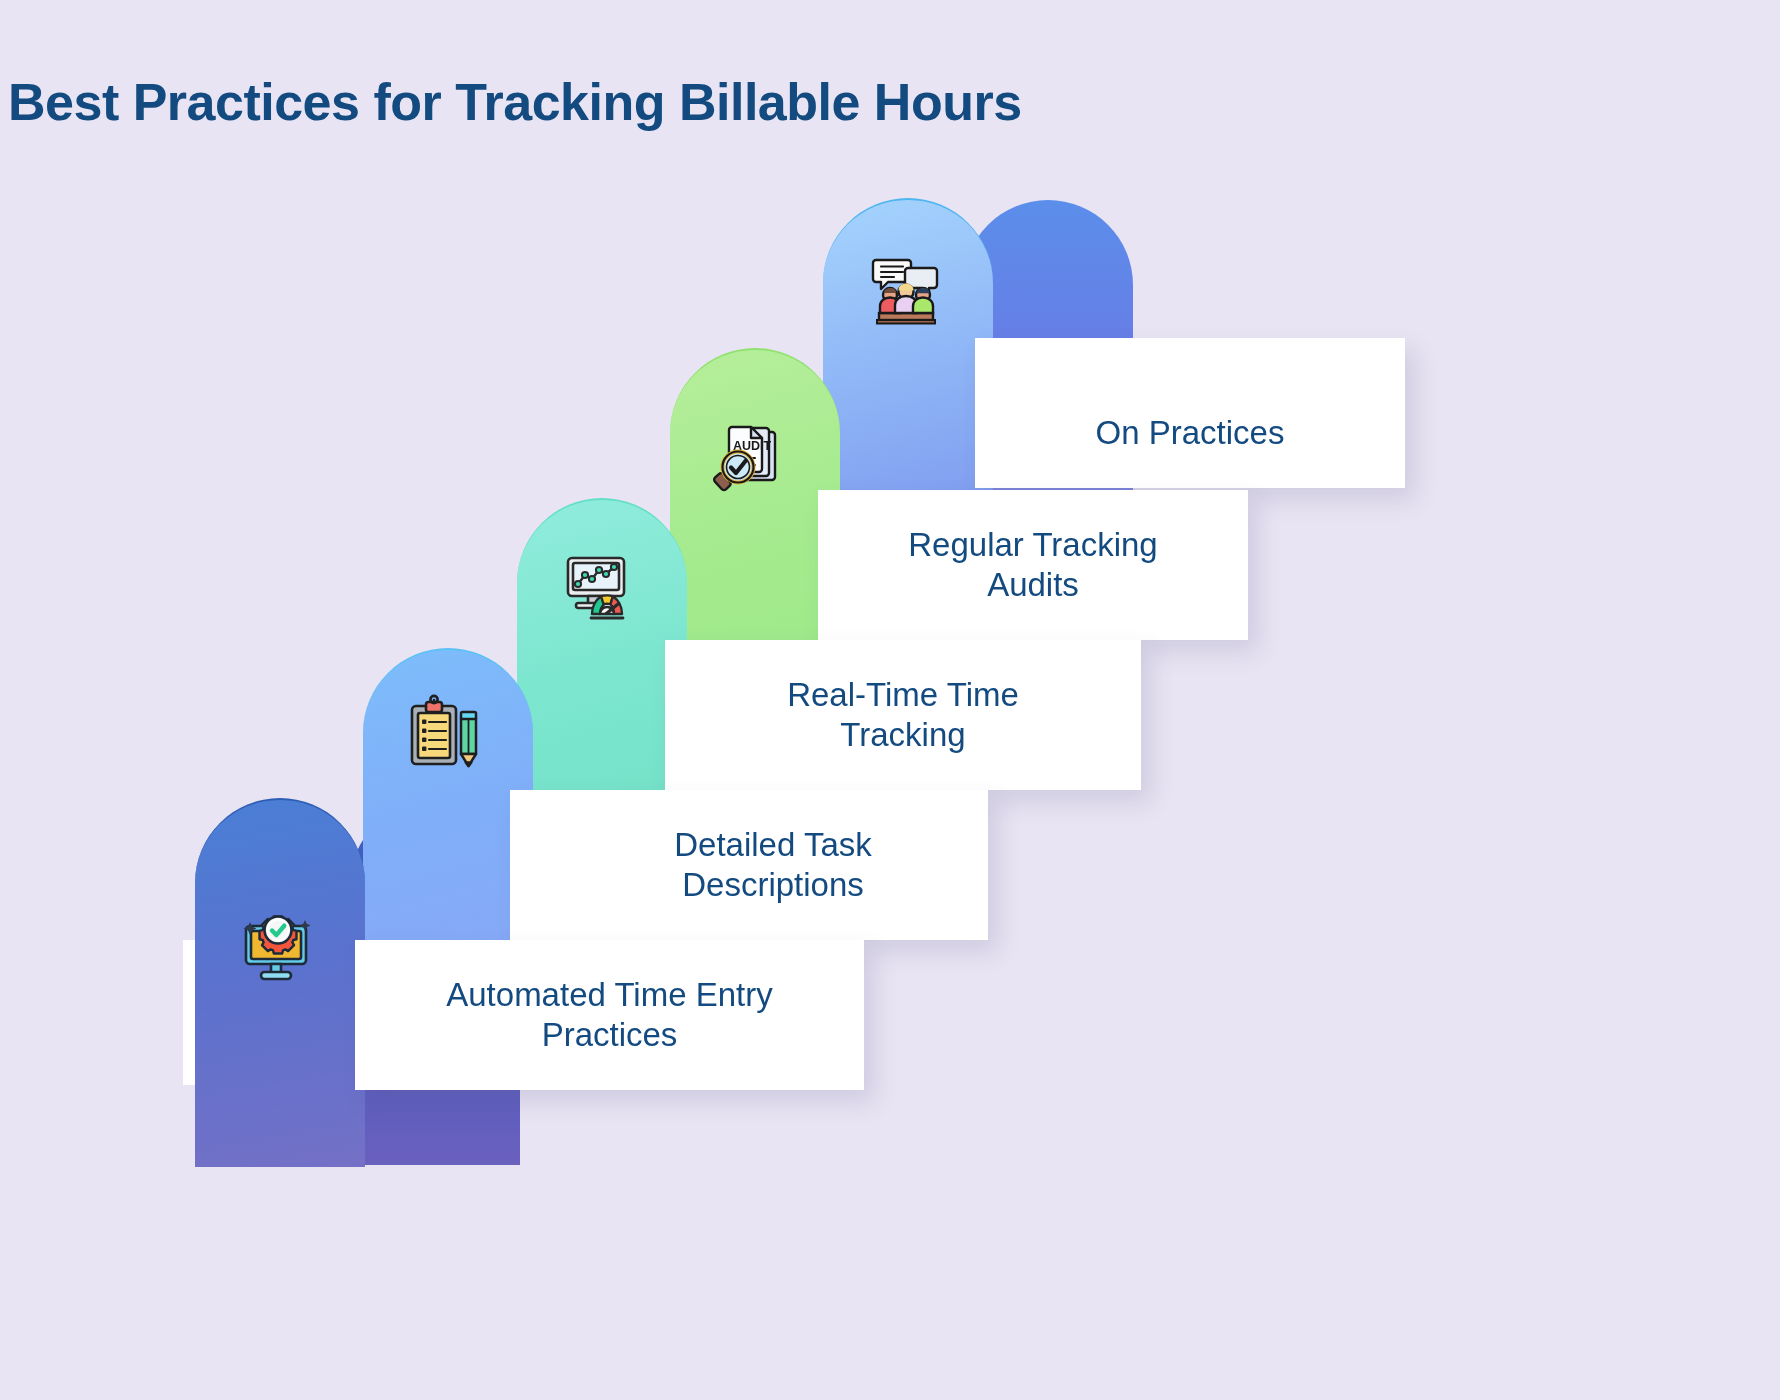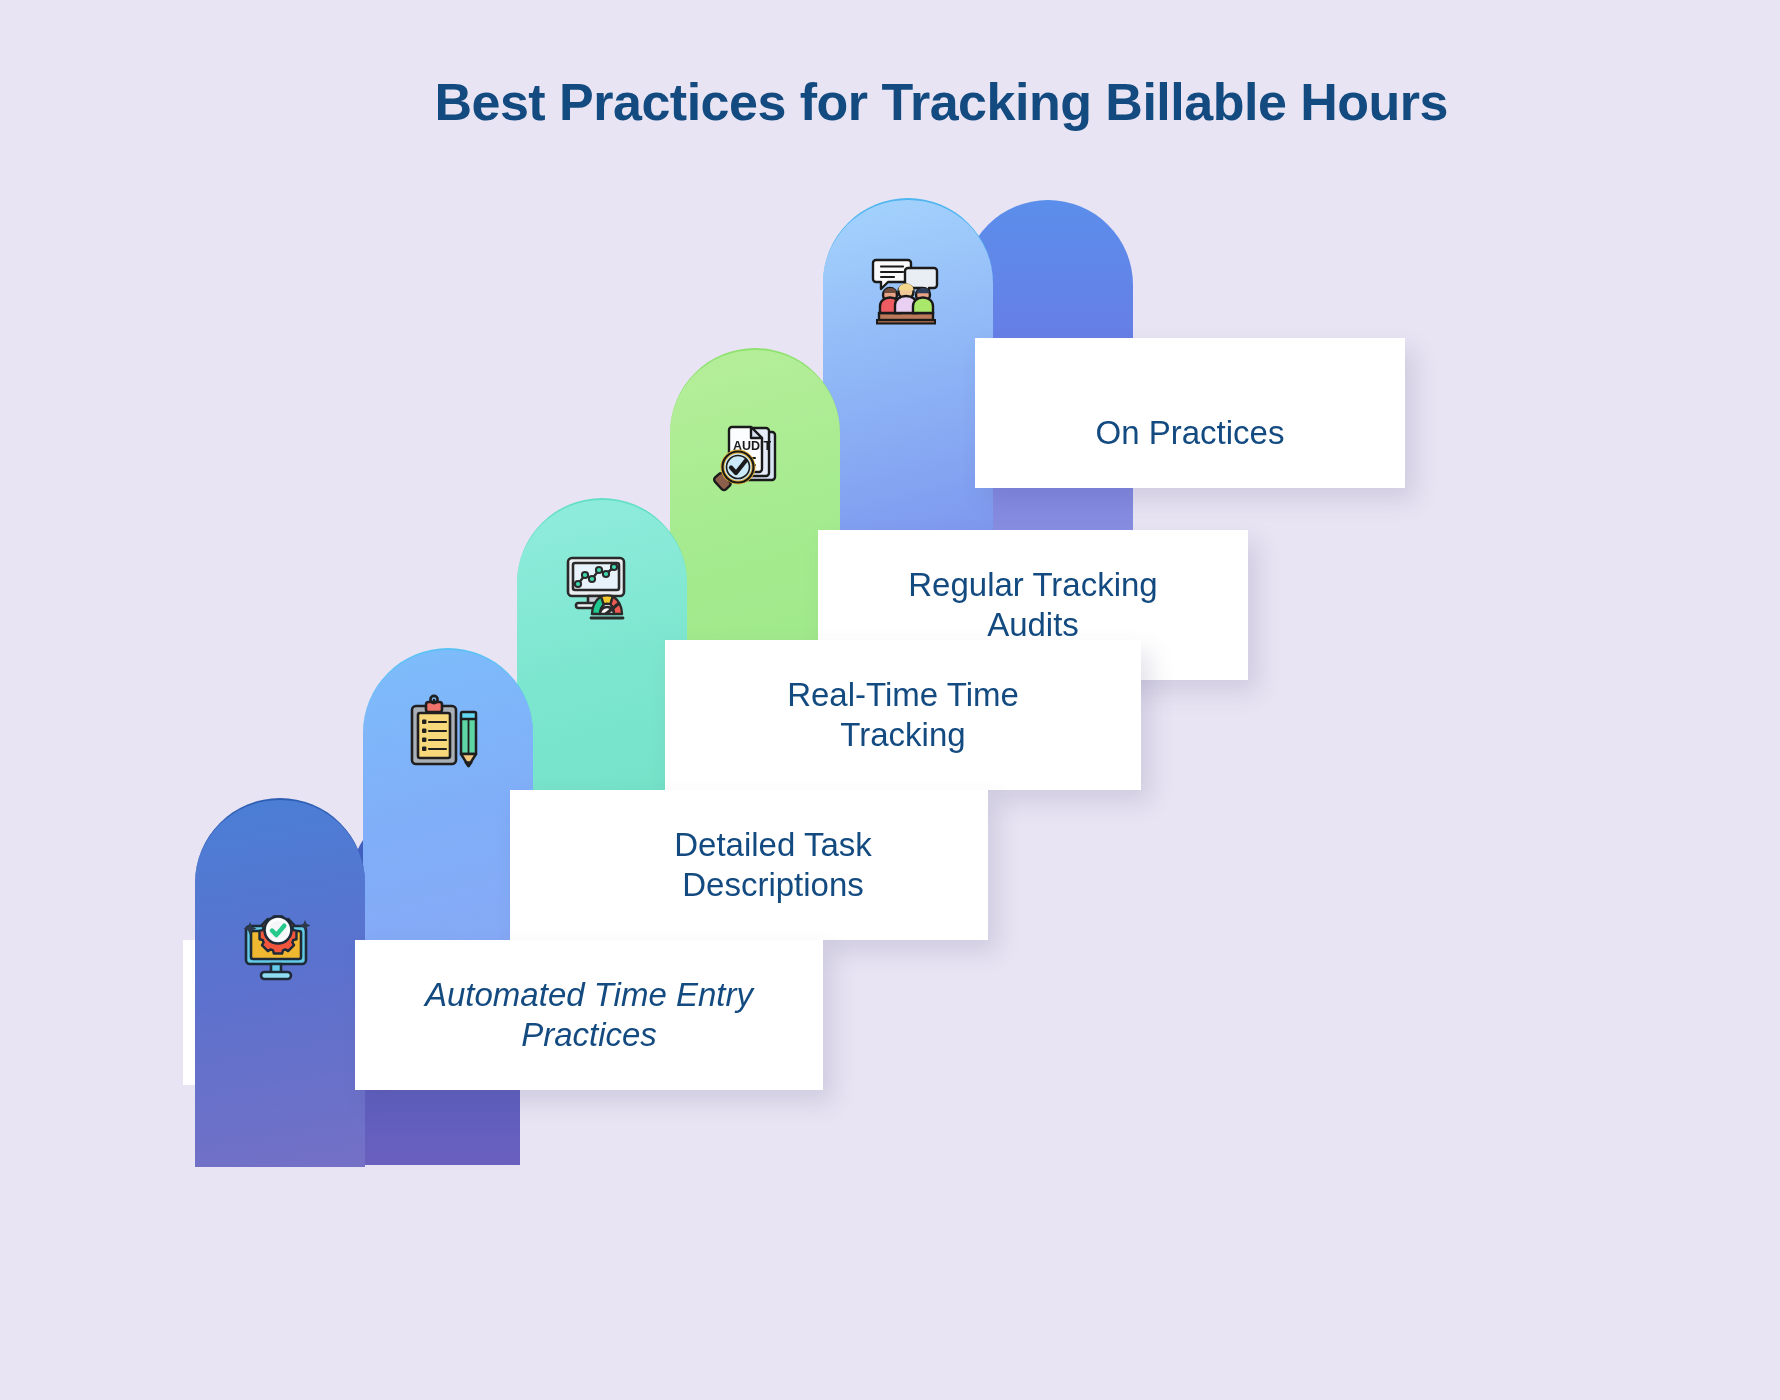--- a/index.html
+++ b/index.html
@@ -17,24 +17,24 @@
 
   #canvas {
     position: relative;
     width: 1780px;
     height: 1400px;
   }
 
   
   .page-title {
     position: absolute;
-    left: 0;
+    left: 8px;
     top: 72px;
     width: 1448px;
-    text-align: right;
+    text-align: left;
     font-size: 52px;
     font-weight: bold;
     color: #134A80;
     letter-spacing: -0.5px;
     white-space: nowrap;
   }
 
   
   .step {
     position: absolute;
@@ -175,21 +175,21 @@
 
         <rect x="6" y="60" width="11" height="16" rx="3" transform="rotate(-42 11 68)" fill="#8C5F4C" stroke="#1A1A1A" stroke-width="2.4"></rect>
 
         <circle cx="27" cy="53" r="15.5" fill="#CBE9F7" stroke="#E3B233" stroke-width="4"></circle>
         <circle cx="27" cy="53" r="15.5" fill="none" stroke="#1A1A1A" stroke-width="2.2"></circle>
         <circle cx="27" cy="53" r="11.5" fill="none" stroke="#1A1A1A" stroke-width="1.6"></circle>
         <path d="M20 53.5l5 5.5 9.5-12" fill="none" stroke="#1A1A1A" stroke-width="4.2" stroke-linecap="round" stroke-linejoin="round"></path>
       </svg>
     </div>
 
-    <div class="panel" style="left:818px; top:490px; width:430px; height:150px;margin-top:40px;">
+    <div class="panel" style="left:818px; top:490px; width:430px; height:150px;">
       <div class="panel-text">
         <span>Regular Tracking</span><br>
         <span>Audits</span>
       </div>
     </div>
   </div>
 
   <div class="step">
     <div class="notch" style="left:665px; top:620px; width:115px; height:32px;"></div>
 
@@ -314,21 +314,21 @@
 
         <g transform="translate(42 30)">
           <path d="M-7.5 -24 h15 l1.4 5.6 4.3 1.8 4.9-3.1 10.6 10.6 -3.1 4.9 1.8 4.3 5.6 1.4 v15 l-5.6 1.4 -1.8 4.3 3.1 4.9 -10.6 10.6 -4.9-3.1 -4.3 1.8 -1.4 5.6 h-15 l-1.4-5.6 -4.3-1.8 -4.9 3.1 -10.6-10.6 3.1-4.9 -1.8-4.3 -5.6-1.4 v-15 l5.6-1.4 1.8-4.3 -3.1-4.9 10.6-10.6 4.9 3.1 4.3-1.8z" transform="scale(0.56)" fill="#F1563D" stroke="#1E2A38" stroke-width="4.3" stroke-linejoin="round"></path>
         </g>
         <circle cx="42" cy="30" r="13.5" fill="#F4F6F8" stroke="#1E2A38" stroke-width="2.6"></circle>
         <circle cx="42" cy="30" r="10.2" fill="#F4F6F8" stroke="#FFFFFF" stroke-width="1.6"></circle>
         <path d="M36 30.5l4.3 4.6 8-9.4" fill="none" stroke="#26C98C" stroke-width="4.4" stroke-linecap="round" stroke-linejoin="round"></path>
       </svg>
     </div>
 
-    <div class="panel" style="left:355px; top:940px; width:468px; height:150px;font-style:italic;">
+    <div class="panel" style="left:355px; top:940px; width:509px; height:150px;">
       <div class="panel-text">
         <span>Automated Time Entry</span><br>
         <span>Practices</span>
       </div>
     </div>
   </div>
 
 </div>
 
 </body></html>

